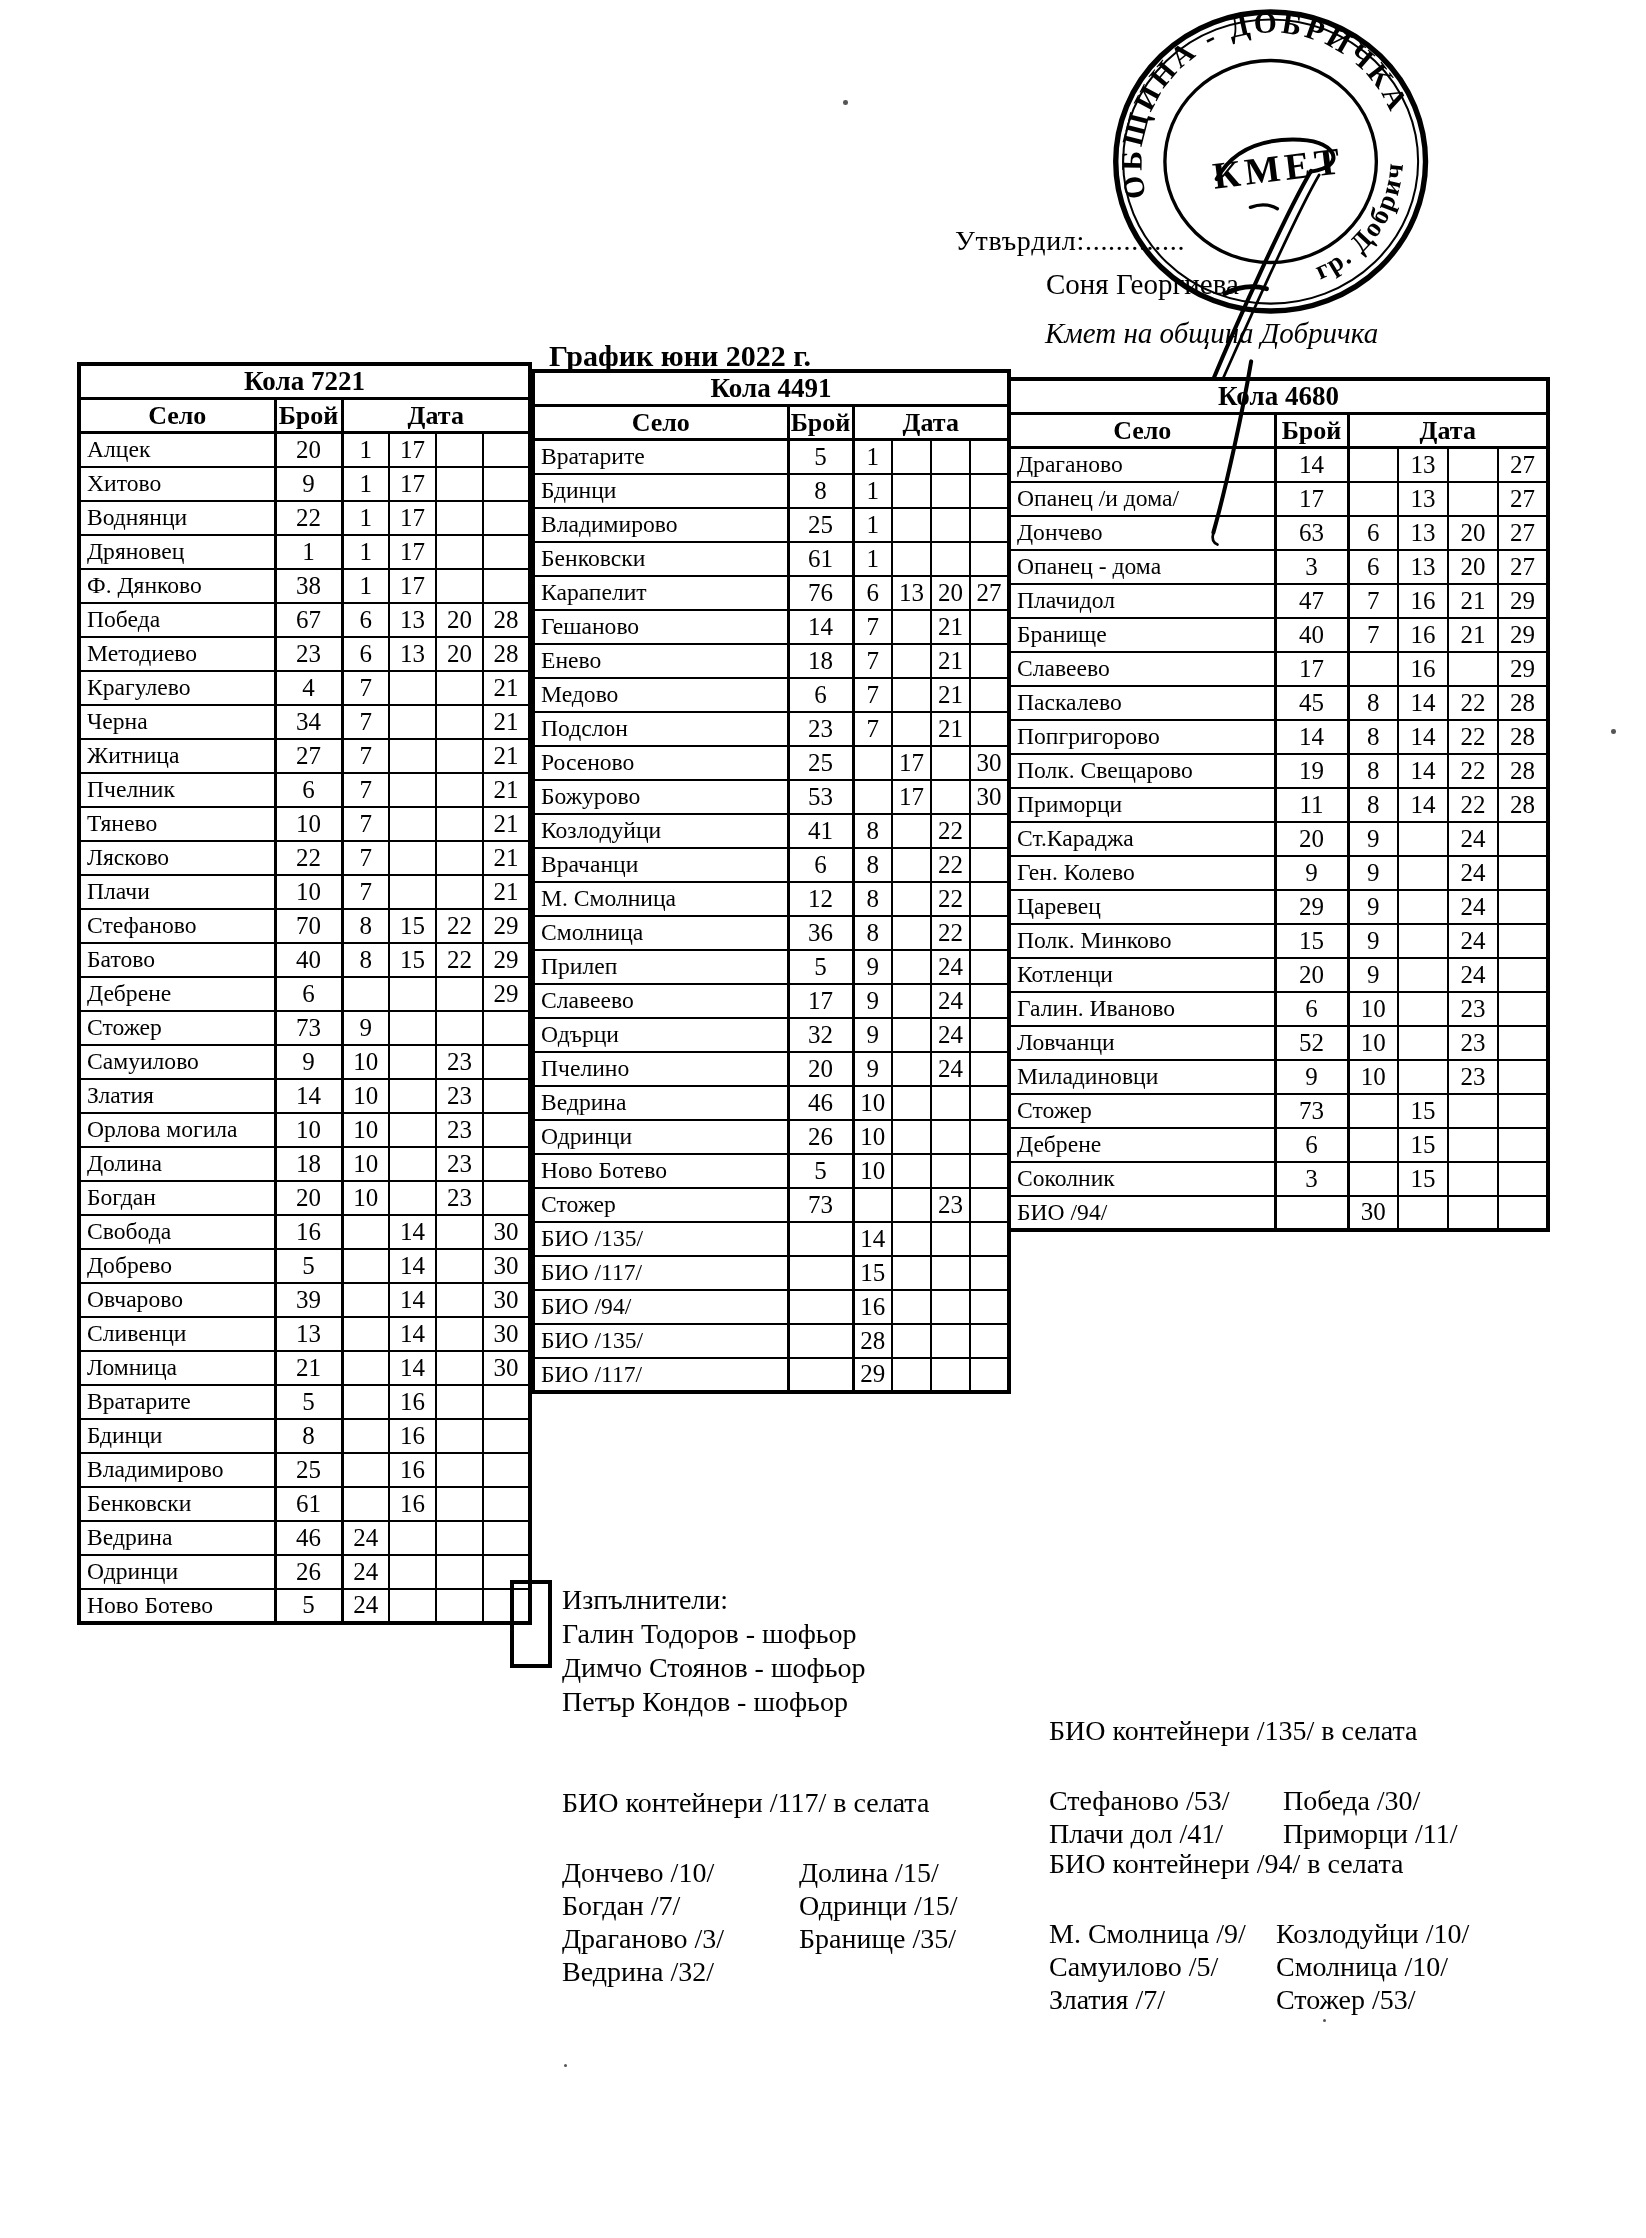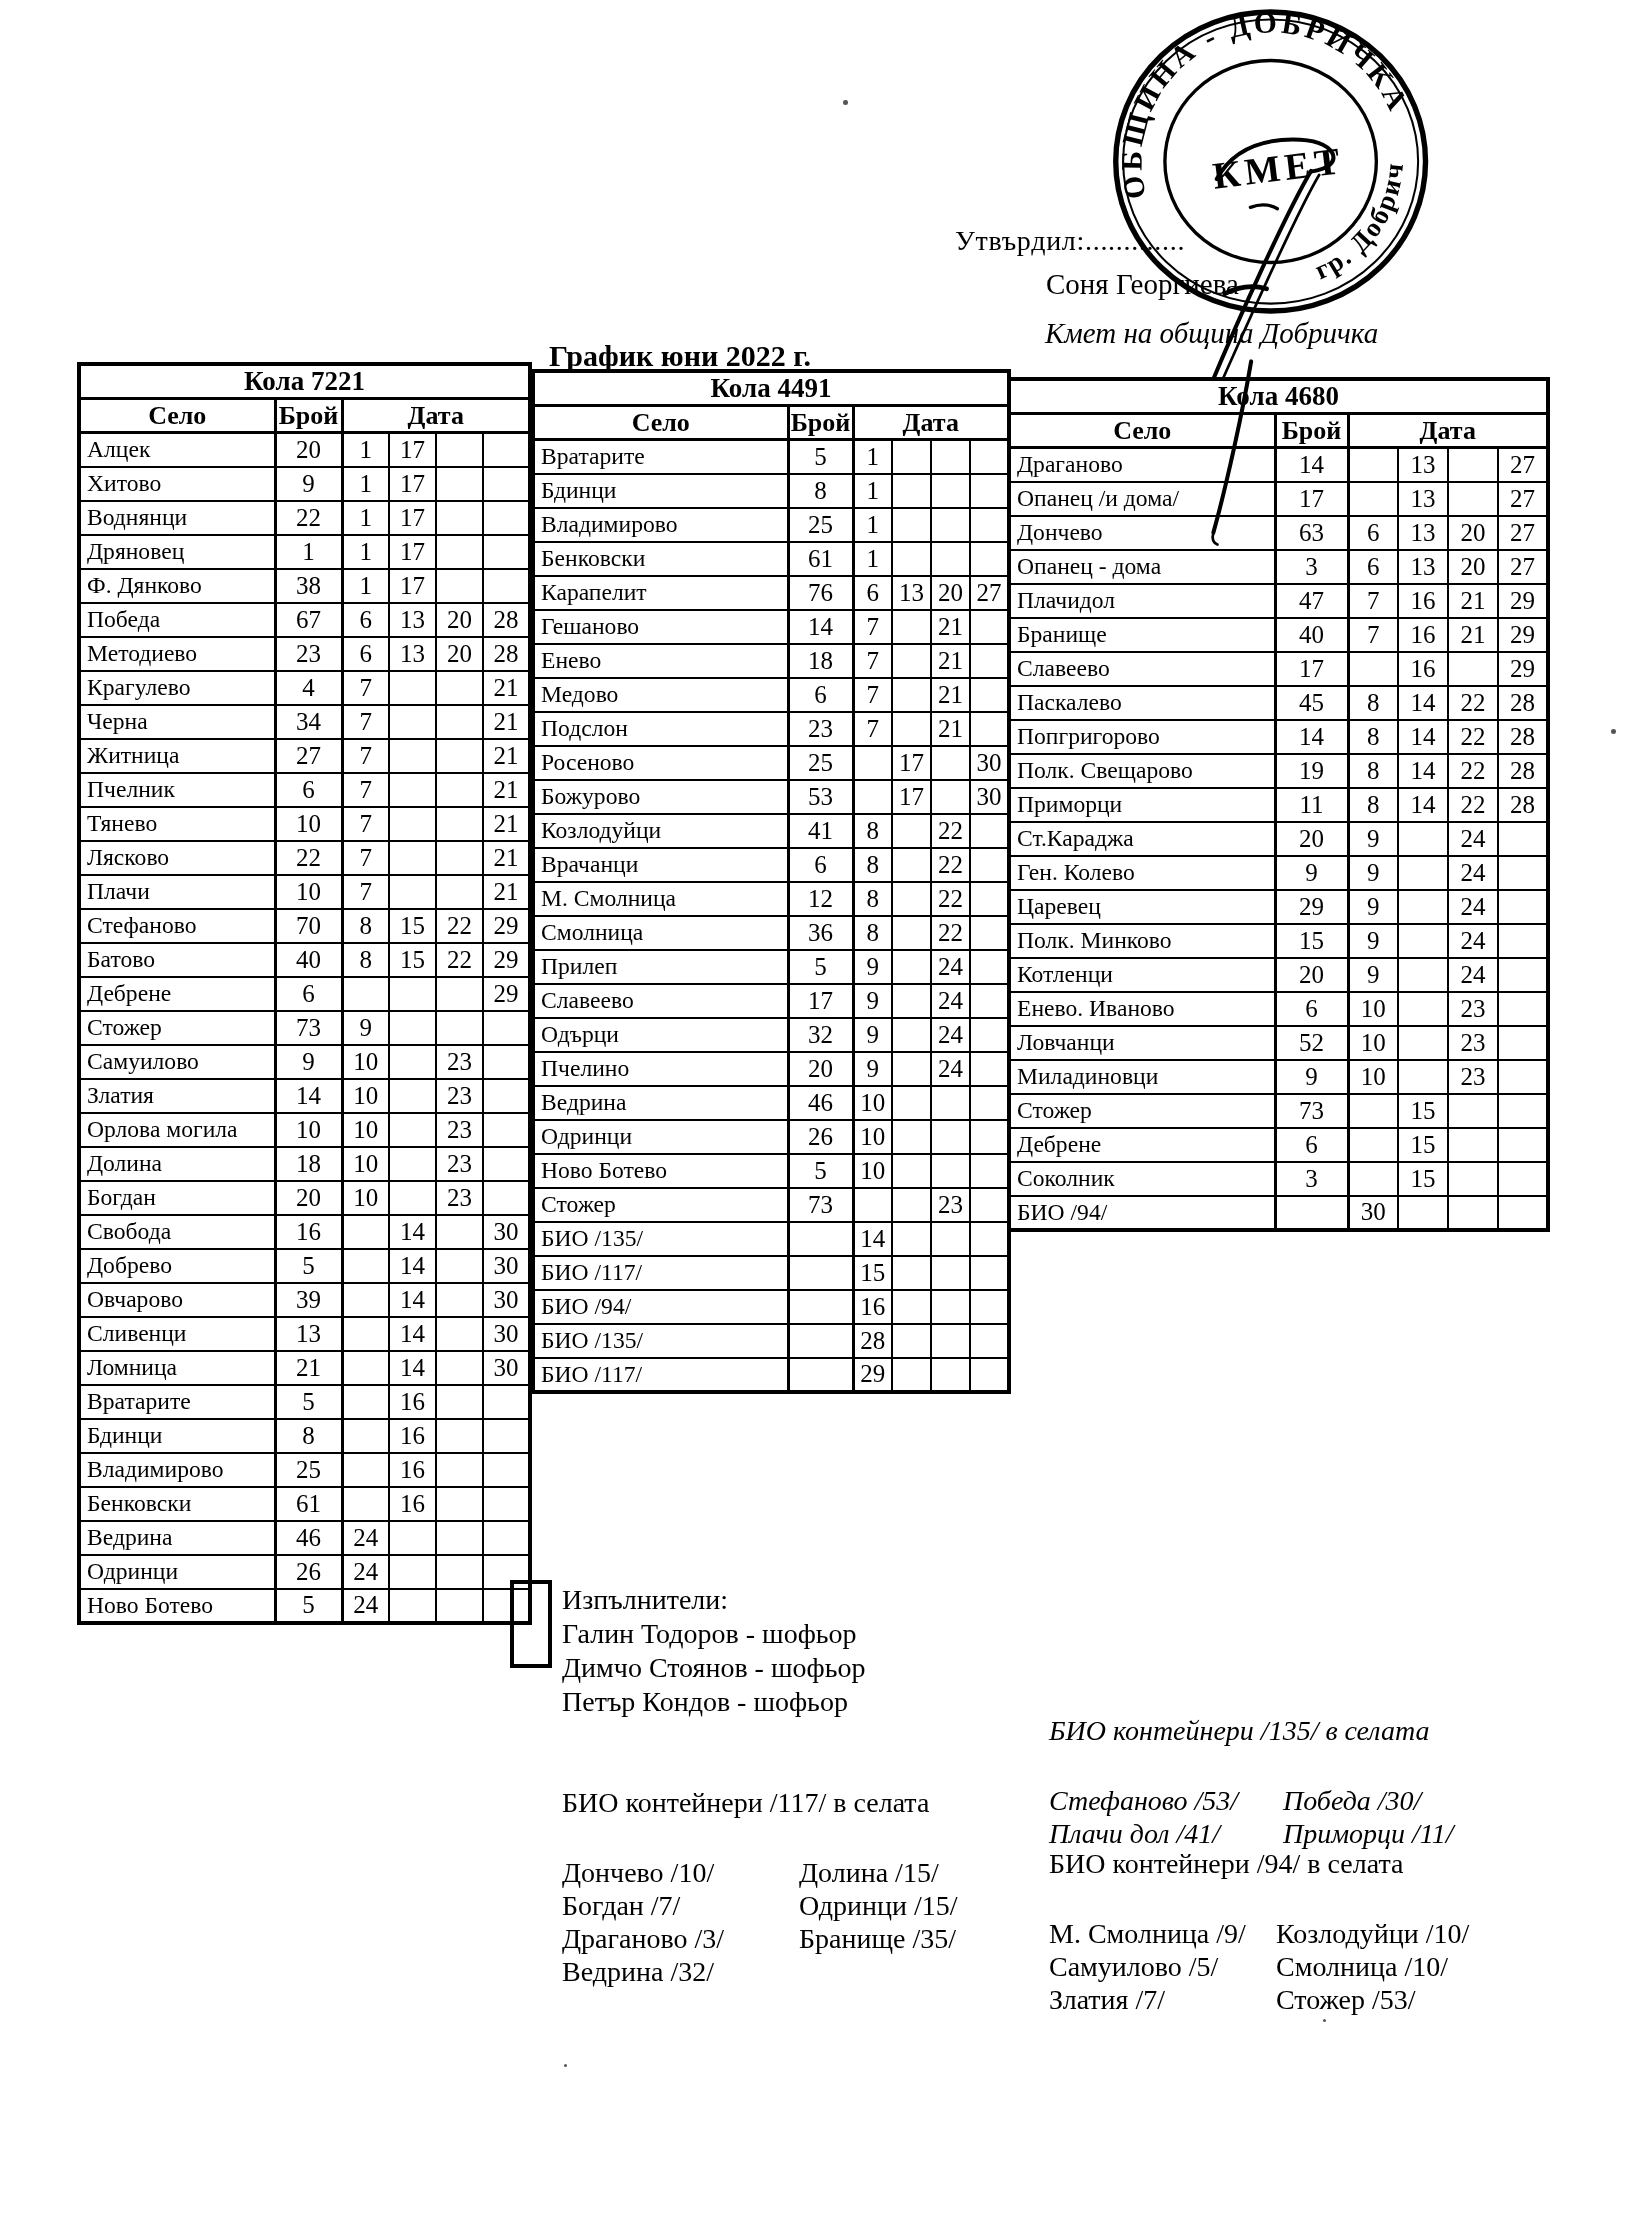--- a/index.html
+++ b/index.html
@@ -25,21 +25,21 @@
   .car-row th{font-size:27px;font-weight:bold;text-align:center;border-bottom-width:3.4px;}
   .hdr-row th{font-size:26px;font-weight:bold;text-align:center;border-bottom-width:3.4px;}
   .sched td.village{font-size:23.6px;text-align:left;padding-left:6px;}
   .sched td.count{font-size:25px;text-align:center;border-left-width:3.4px;border-right-width:3.4px;}
   .sched th.count-h{border-left-width:3.4px;border-right-width:3.4px;}
   .sched td.date{font-size:25px;text-align:center;}
 
   
   .executors{left:562px;top:1583px;font-size:28px;line-height:34px;}
   .bio-block{font-size:28px;line-height:33px;}
-  .bio-135{left:1049px;top:1714px;font-style:italic;}
+  .bio-135{left:1049px;top:1714px;}
   .bio-117{left:562px;top:1786px;}
   .bio-94{left:1049px;top:1847px;}
   .bio-grid{display:flex;margin-top:37px;}
   .bio-title{font-size:28px;}
 
   
   .artifact-box{left:510px;top:1580px;width:34px;height:80px;border:4px solid #000;}
   .speck{position:absolute;width:4.7px;height:4.7px;background:#555;border-radius:50%;}
   .speck1{left:843px;top:100px;}
   .speck2{left:1611px;top:729px;}
@@ -776,21 +776,21 @@
         </tr>
         <tr>
           <td class="village">Котленци</td>
           <td class="count">20</td>
           <td class="date">9</td>
           <td class="date"></td>
           <td class="date">24</td>
           <td class="date"></td>
         </tr>
         <tr>
-          <td class="village">Енево. Иваново</td>
+          <td class="village">Галин. Иваново</td>
           <td class="count">6</td>
           <td class="date">10</td>
           <td class="date"></td>
           <td class="date">23</td>
           <td class="date"></td>
         </tr>
         <tr>
           <td class="village">Ловчанци</td>
           <td class="count">52</td>
           <td class="date">10</td>

